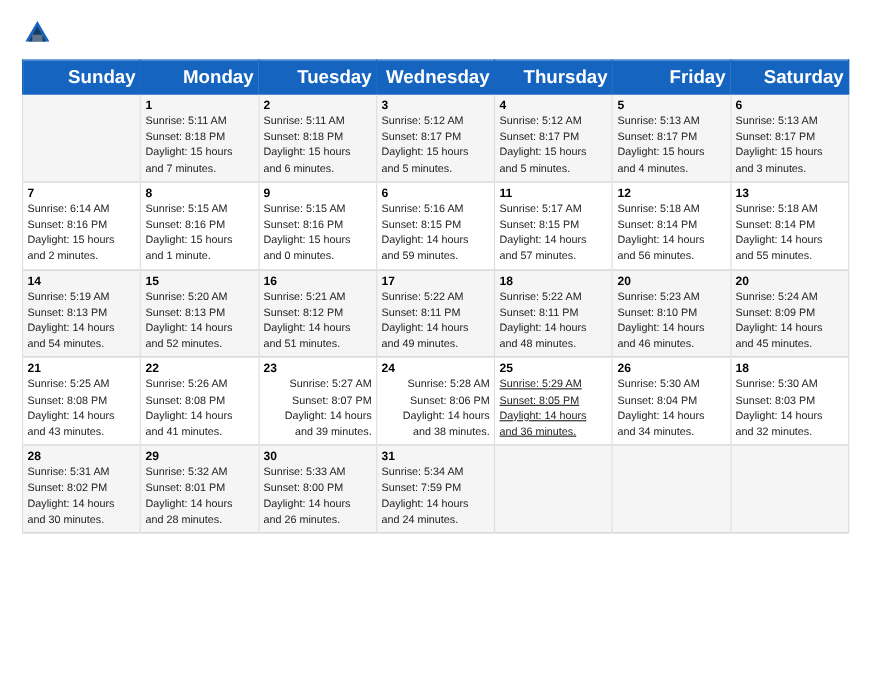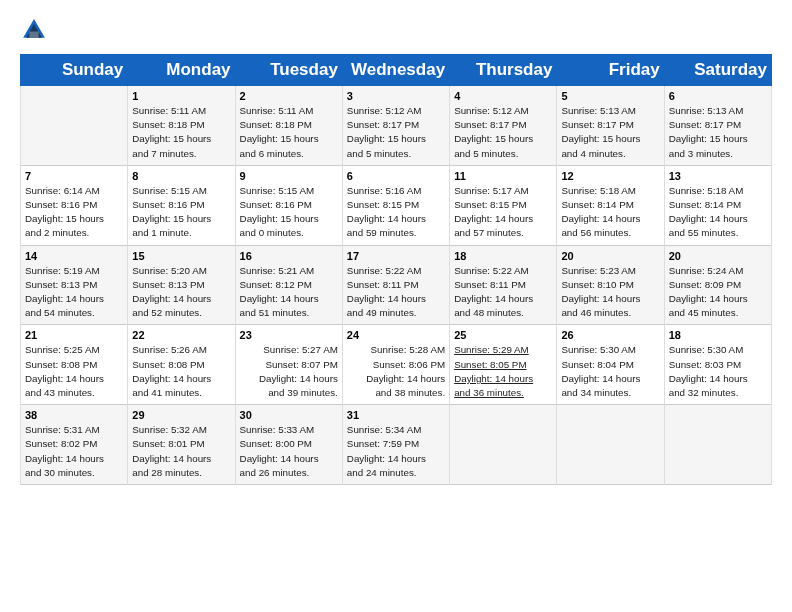--- a/index.html
+++ b/index.html
@@ -325,21 +325,21 @@
           <td>
             <span class="day-number">18</span>
             <div class="day-info" style="white-space: pre-line;">Sunrise: 5:30 AM
 Sunset: 8:03 PM
 Daylight: 14 hours
 and 32 minutes.</div>
           </td>
         </tr>
         <tr>
           <td>
-            <span class="day-number">38</span>
+            <span class="day-number">28</span>
             <div class="day-info" style="white-space: pre-line;">Sunrise: 5:31 AM
 Sunset: 8:02 PM
 Daylight: 14 hours
 and 30 minutes.</div>
           </td>
           <td>
             <span class="day-number">29</span>
             <div class="day-info" style="white-space: pre-line;">Sunrise: 5:32 AM
 Sunset: 8:01 PM
 Daylight: 14 hours

